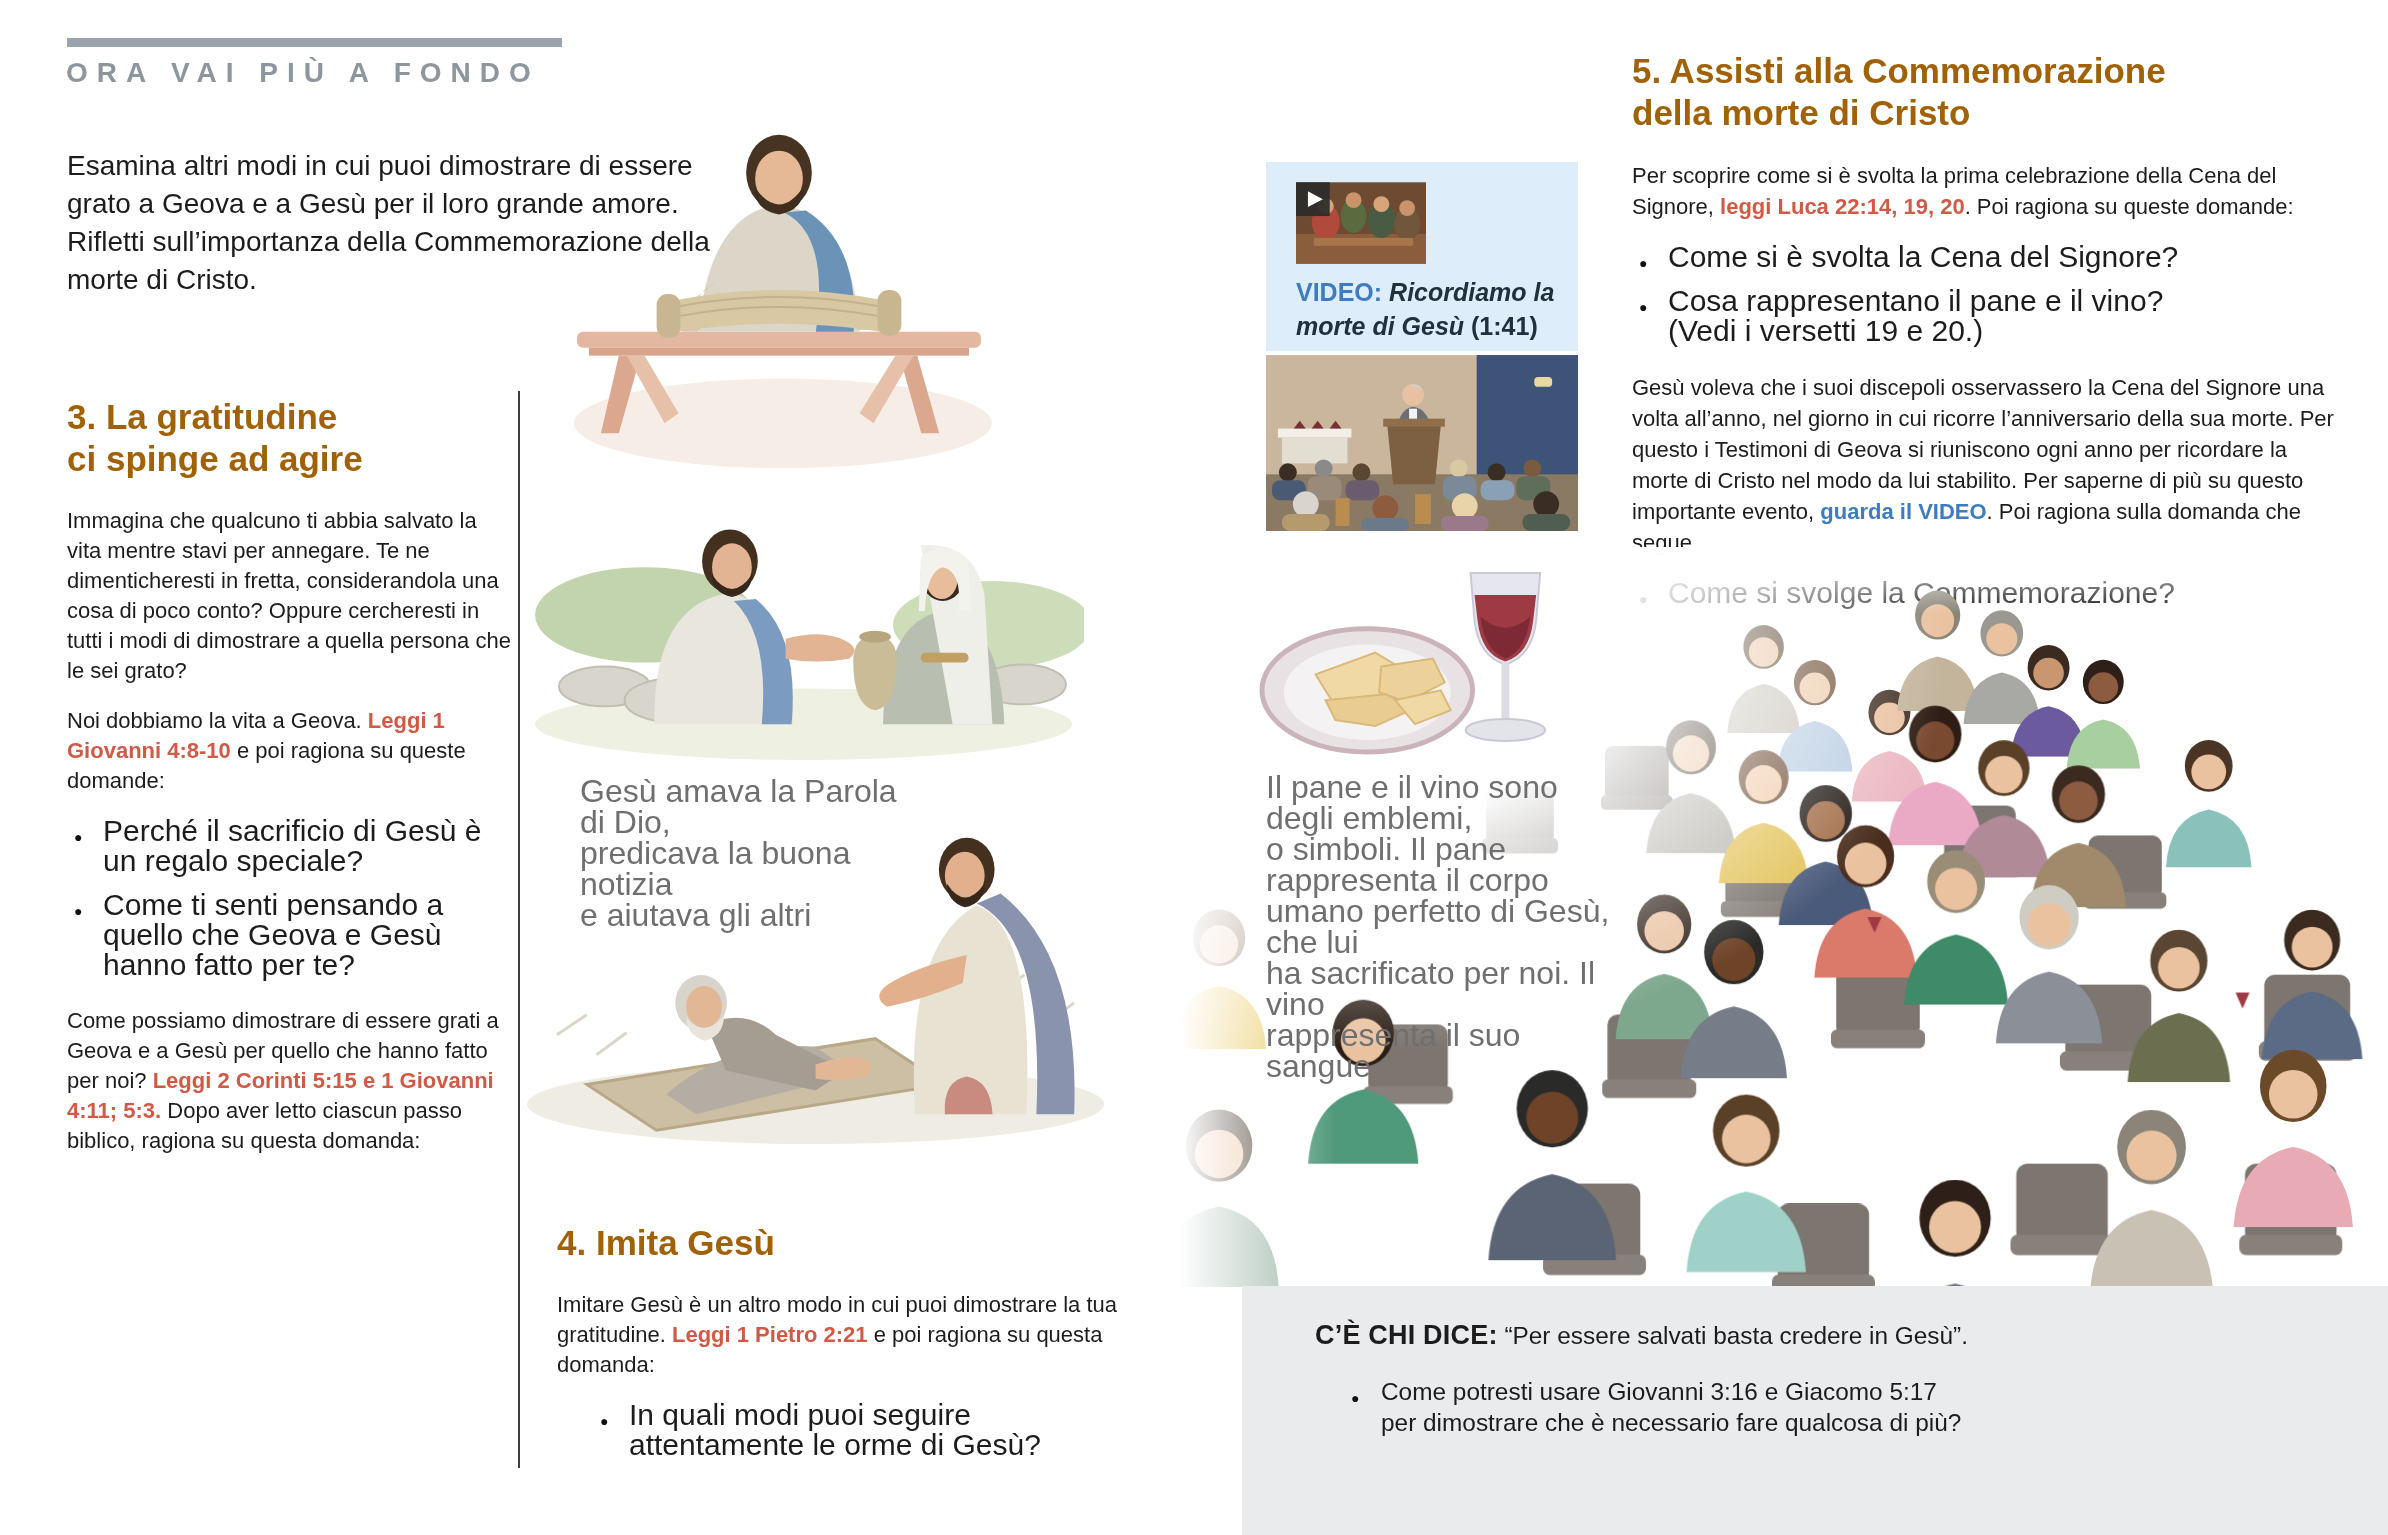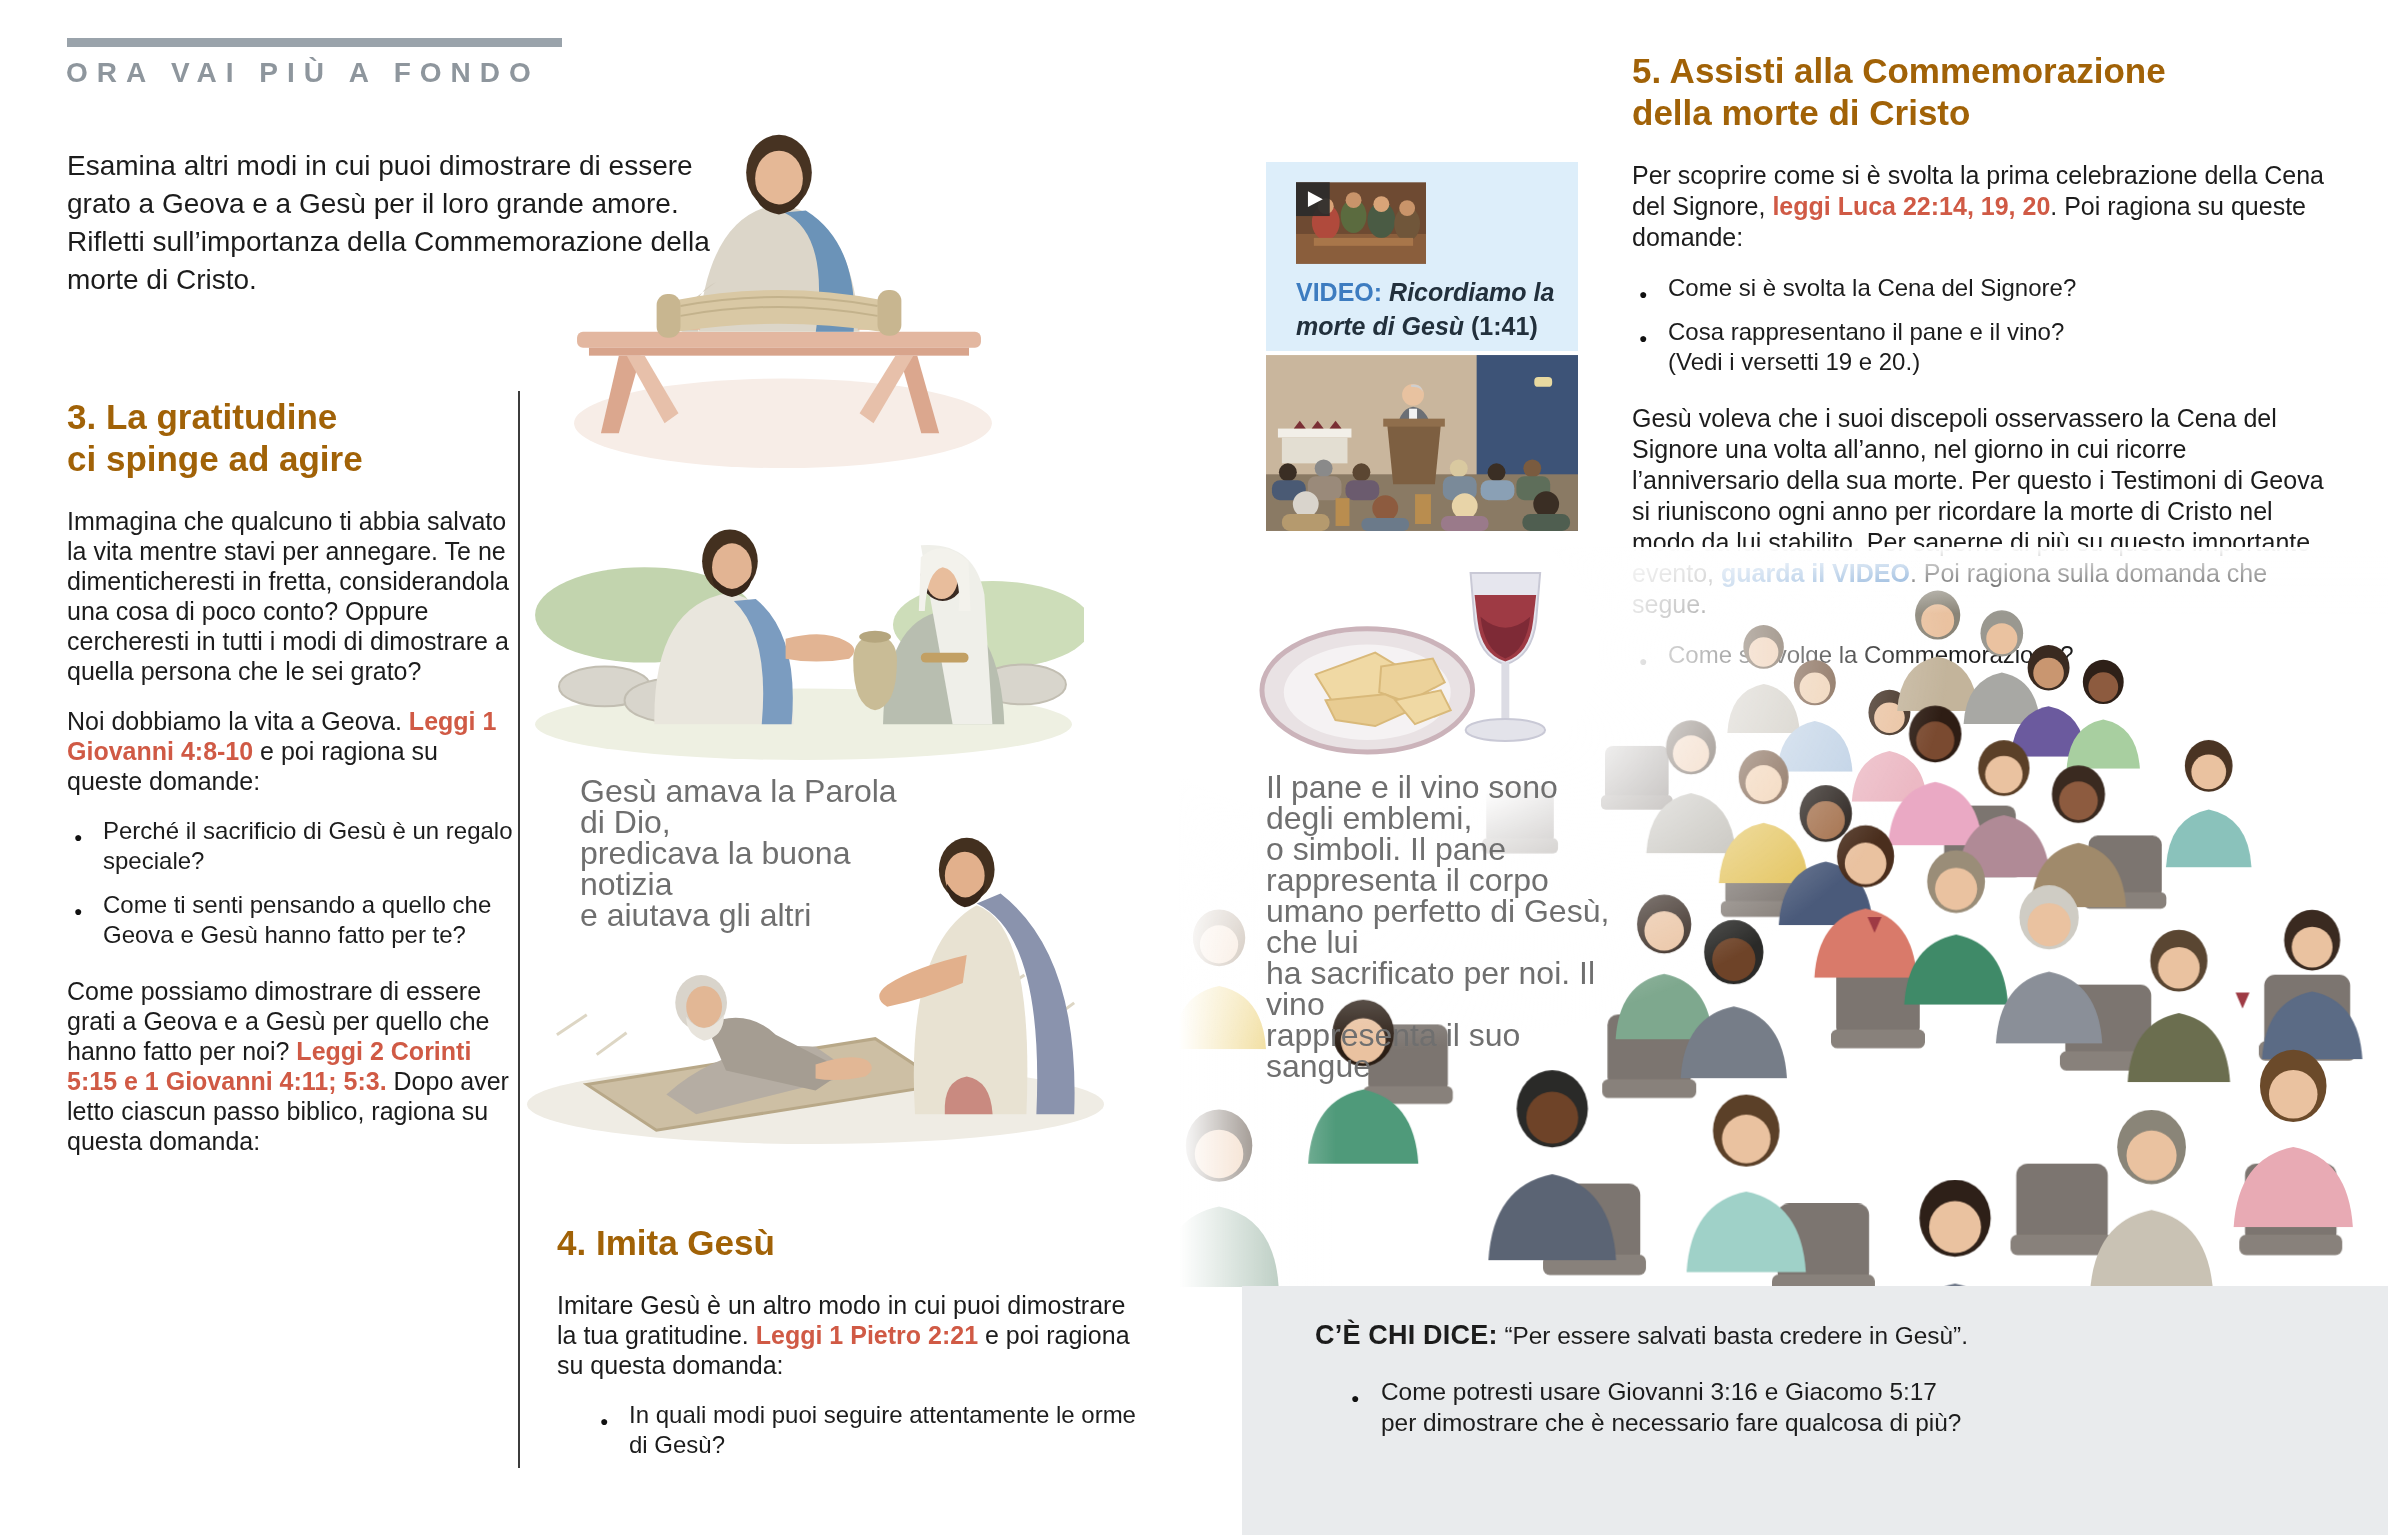--- a/index.html
+++ b/index.html
@@ -7,25 +7,25 @@
         font-family:Liberation Sans, sans-serif;color:#1c1c1c;}
   
   .kicker-bar{position:absolute;left:67px;top:38px;width:495px;height:9px;background:#9aa3ab;}
   .kicker{position:absolute;left:66px;top:57px;font-size:28px;font-weight:700;
           letter-spacing:9px;color:#8e969d;}
   .intro{position:absolute;left:67px;top:147px;width:665px;font-size:28px;line-height:38px;margin:0;}
   .divider{position:absolute;left:518px;top:391px;width:2px;height:1077px;background:#3c3c3c;}
   
   .sec-title{font-size:35px;line-height:42px;font-weight:700;color:#a16207;margin:0 0 26px 0;
              white-space:pre-line;}
-  .body{font-size:25px;line-height:30px;margin:0 0 20px 0;}
+  .body{font-size:22px;line-height:30px;margin:0 0 20px 0;}
   .red{color:#d05a45;font-weight:700;text-decoration:none;cursor:pointer;}
   .blue{color:#3d7cc0;font-weight:700;text-decoration:none;cursor:pointer;}
   ul.blt{list-style:none;margin:0 0 26px 0;padding:0;}
-  ul.blt li{position:relative;padding-left:36px;margin:0 0 14px 0;font-size:24px;line-height:30px;
+  ul.blt li{position:relative;padding-left:36px;margin:0 0 14px 0;font-size:30px;line-height:30px;
             white-space:pre-line;}
   ul.blt li::before{content:"●";position:absolute;left:7px;top:6px;font-size:14px;color:#111;}
   .caption{position:absolute;font-size:32px;line-height:31px;color:#6f6f6f;white-space:pre-line;}
   
   .col3{position:absolute;left:67px;top:396px;width:450px;}
   .col4{position:absolute;left:557px;top:1222px;width:582px;}
   .col5{position:absolute;left:1632px;top:50px;width:702px;}
   
   .videobox{position:absolute;left:1266px;top:162px;width:312px;height:189px;background:#ddeefa;}
   .vthumb{position:absolute;left:30px;top:20px;width:130px;height:82px;cursor:pointer;}

